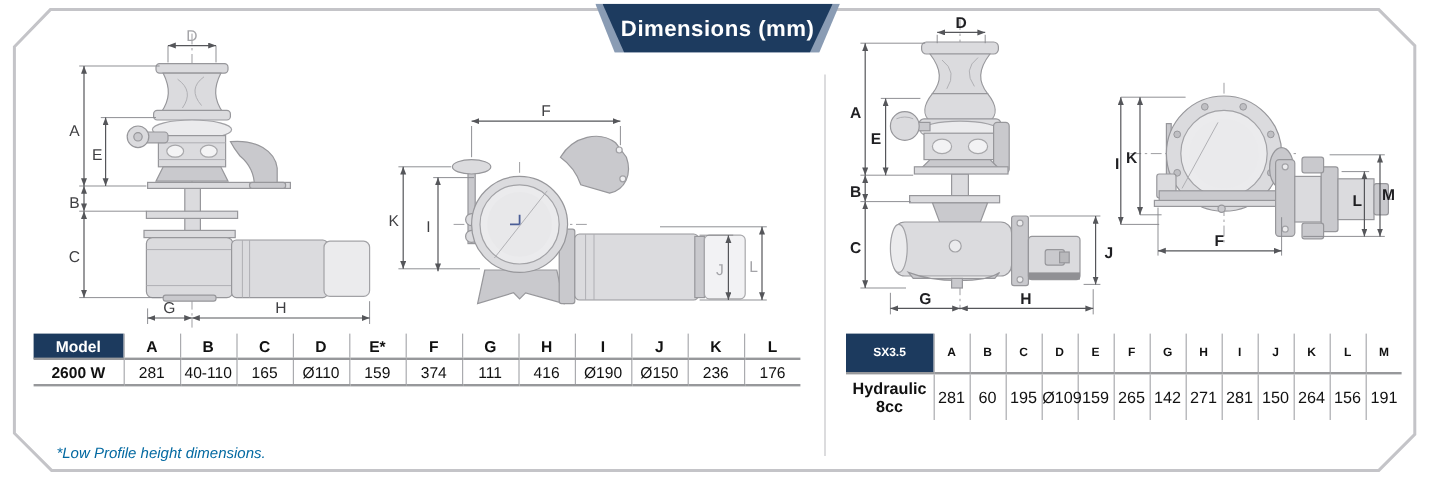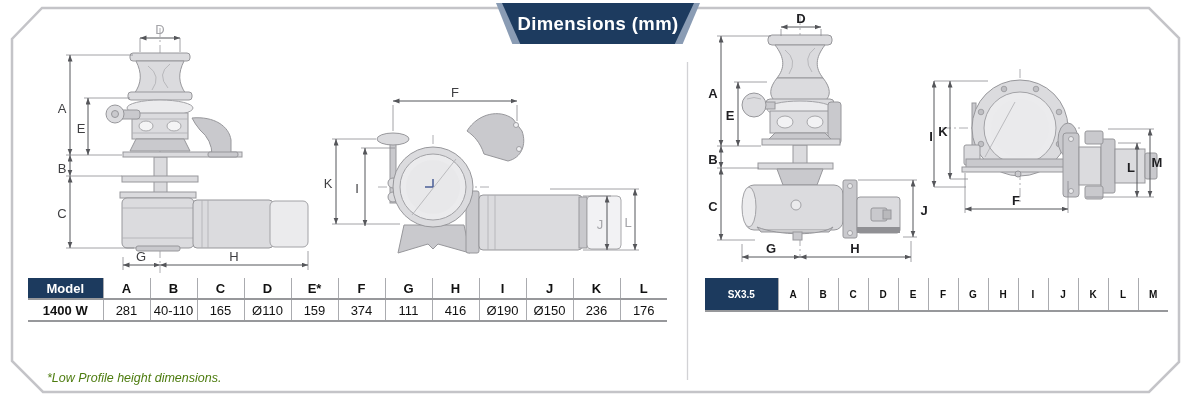--- a/index.html
+++ b/index.html
@@ -24,21 +24,21 @@
   table.dim th{font-weight:bold;}
   .vline{border-right:1px solid #aaabaf;}
   .hline{border-bottom:2px solid #97989b;}
   .navy-cell{background:#1c3a5e;color:#fff !important;font-weight:bold;}
   #tblL th,#tblL td{height:20px;}
   #tblL .model-col{font-weight:bold;}
   #tblR th{height:32px;font-size:10px;}
   #tblR td{height:38px;font-size:13.5px;}
   #tblR .model-col{font-weight:bold;font-size:13.5px;line-height:15px;white-space:normal;}
 
-  .footnote{position:absolute;left:47px;top:371px;font-size:12.5px;font-style:italic;color:#4d7c0f;}
+  .footnote{position:absolute;left:47px;top:371px;font-size:12.5px;font-style:italic;color:#0369a1;}
 
   
   .pf{fill:#dbdbde;stroke:#97979b;stroke-width:1;}
   .pd{fill:#c9c9cd;stroke:#97979b;stroke-width:1;}
   .pl{fill:#ebebed;stroke:#a2a2a6;stroke-width:1;}
   .ph{fill:#f2f2f4;stroke:#a8a8ab;stroke-width:1;}
   .dim{stroke:#55565a;stroke-width:1;fill:none;}
   .ext{stroke:#8a8b8f;stroke-width:.8;fill:none;}
   .cl{stroke:#9a9a9e;stroke-width:.8;stroke-dasharray:9 3 2 3;fill:none;}
   .detail{stroke:#aeaeb2;stroke-width:.8;fill:none;}
@@ -322,21 +322,21 @@
     <th class="vline hline">E*</th>
     <th class="vline hline">F</th>
     <th class="vline hline">G</th>
     <th class="vline hline">H</th>
     <th class="vline hline">I</th>
     <th class="vline hline">J</th>
     <th class="vline hline">K</th>
     <th class="hline">L</th>
   </tr>
   <tr>
-    <td class="model-col vline hline">1400 W</td>
+    <td class="model-col vline hline">2600 W</td>
     <td class="vline hline">281</td>
     <td class="vline hline">40-110</td>
     <td class="vline hline">165</td>
     <td class="vline hline">Ø110</td>
     <td class="vline hline">159</td>
     <td class="vline hline">374</td>
     <td class="vline hline">111</td>
     <td class="vline hline">416</td>
     <td class="vline hline">Ø190</td>
     <td class="vline hline">Ø150</td>
@@ -361,16 +361,32 @@
     <th class="vline hline">E</th>
     <th class="vline hline">F</th>
     <th class="vline hline">G</th>
     <th class="vline hline">H</th>
     <th class="vline hline">I</th>
     <th class="vline hline">J</th>
     <th class="vline hline">K</th>
     <th class="vline hline">L</th>
     <th class="hline">M</th>
   </tr>
+  <tr>
+    <td class="model-col vline">Hydraulic 8cc</td>
+    <td class="vline">281</td>
+    <td class="vline">60</td>
+    <td class="vline">195</td>
+    <td class="vline">Ø109</td>
+    <td class="vline">159</td>
+    <td class="vline">265</td>
+    <td class="vline">142</td>
+    <td class="vline">271</td>
+    <td class="vline">281</td>
+    <td class="vline">150</td>
+    <td class="vline">264</td>
+    <td class="vline">156</td>
+    <td>191</td>
+  </tr>
 </tbody>
   </table>
 
 <div class="footnote">*Low Profile height dimensions.</div>
 
 </body></html>

